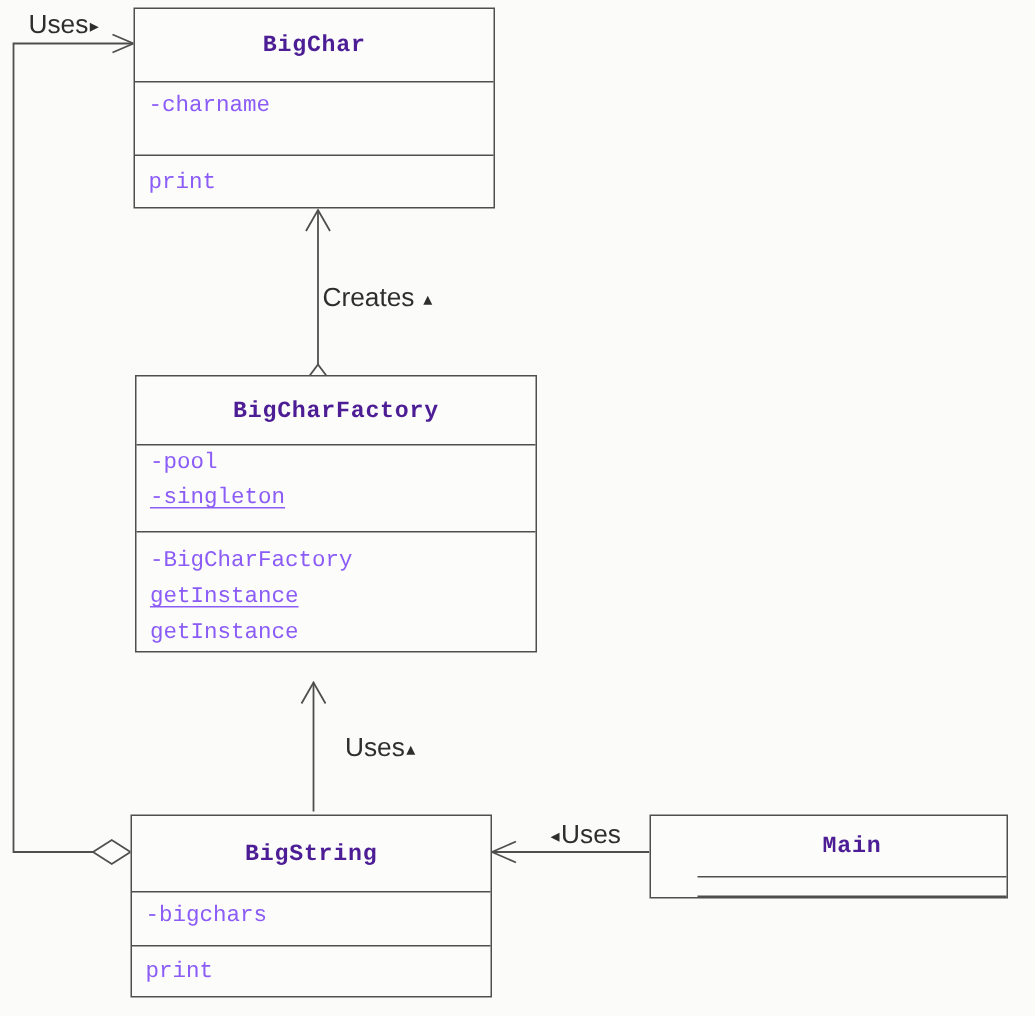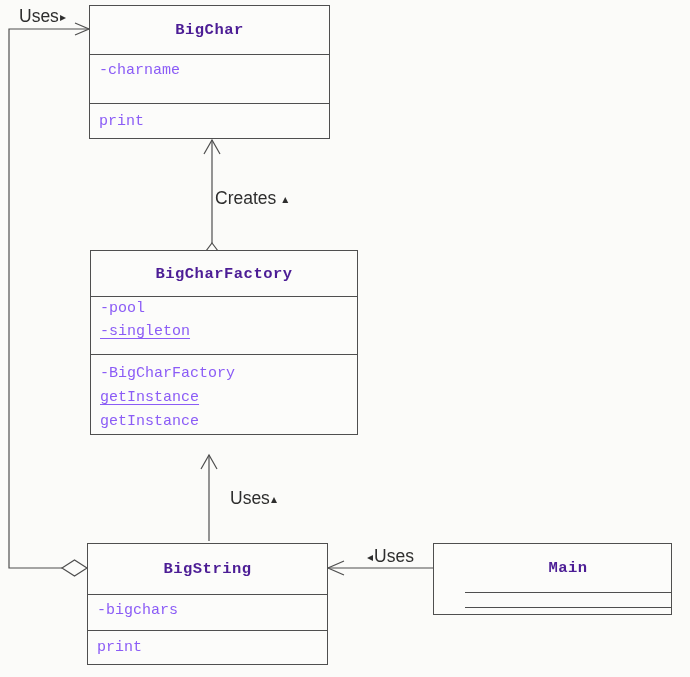--- a/index.html
+++ b/index.html
@@ -112,21 +112,21 @@
   <div class="class-box" style="left:87px;top:543px;width:241px;height:122px;">
     <div class="class-title" style="height:50px;">BigString</div>
     <div class="compartment" style="height:36px;padding-top:5px;line-height:21px;">
       <div class="member">-bigchars</div>
     </div>
     <div class="compartment" style="flex:1;padding-top:6px;line-height:21px;">
       <div class="member">print</div>
     </div>
   </div>
 
-  <div class="class-box" style="left:433px;top:543px;width:239px;height:72px;padding-left:31px;">
+  <div class="class-box" style="left:433px;top:543px;width:239px;height:56px;padding-left:31px;">
     <div class="class-title" style="height:48px;">Main</div>
     <div class="compartment" style="height:15px;"></div>
     <div class="compartment" style="flex:1;"></div>
   </div>
 
   <div class="rel-label" style="left:19px;top:6px;text-align:center;">
     <span>Uses</span><span class="tri">▸</span>
   </div>
 
   <div class="rel-label" style="left:215px;top:188px;">

